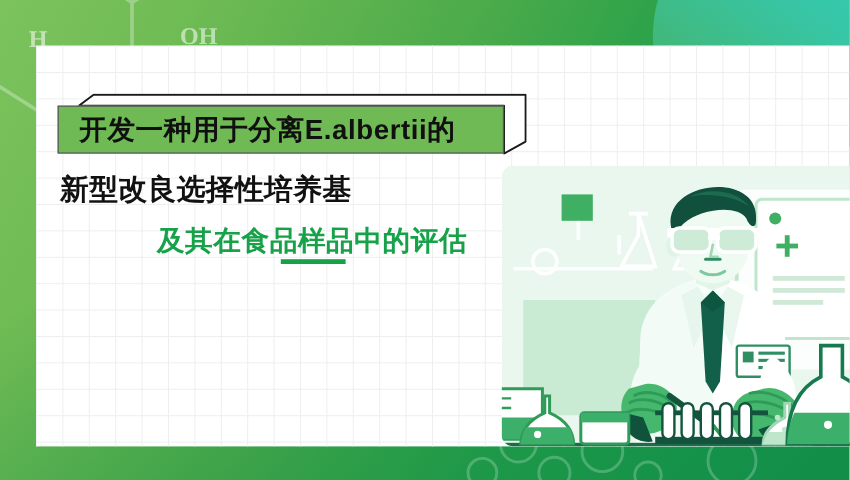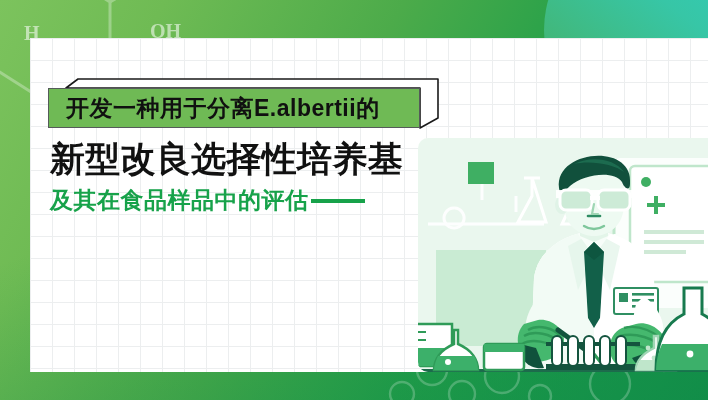--- a/index.html
+++ b/index.html
@@ -46,24 +46,24 @@
 
   
   .tagbox{position:relative;width:391px;height:51px;margin-left:8px;}
   .tagbox .face{position:absolute;left:0;top:10px;width:372px;height:40px;
       background:#6fba55;border:1.4px solid #555b5a;box-sizing:border-box;}
   .tagbox .persp{position:absolute;left:0;top:0;width:391px;height:51px;}
   .tagbox .txt{position:absolute;left:0;top:10px;width:296px;height:40px;
       display:flex;align-items:center;padding-left:18px;box-sizing:border-box;
       font-size:23px;font-weight:700;color:#101010;letter-spacing:.5px;white-space:nowrap;}
 
-  .line2,.line3{font-size:35px;font-weight:700;color:#111111;letter-spacing:.3px;
+  .line2,.line3{font-size:24px;font-weight:700;color:#111111;letter-spacing:.3px;
       line-height:40px;white-space:nowrap;padding-left:10px;}
   .line2{margin-top:10px;}
-  .line4{display:flex;align-items:center;padding-left:10px;margin-top:6px;white-space:nowrap;}
+  .line4{display:flex;align-items:center;padding-left:10px;margin-top:6px;white-space:nowrap;flex-direction:column;}
   .line4 .g{font-size:23px;font-weight:700;color:#17a24a;letter-spacing:.5px;}
   .line4 .dash{display:inline-block;width:54px;height:4px;background:#17a24a;margin-left:2px;}
 </style>
 </head>
 <body>
 
 <div class="poster">
 
   <div class="bg"></div>
   <div class="bg-deep"></div>

